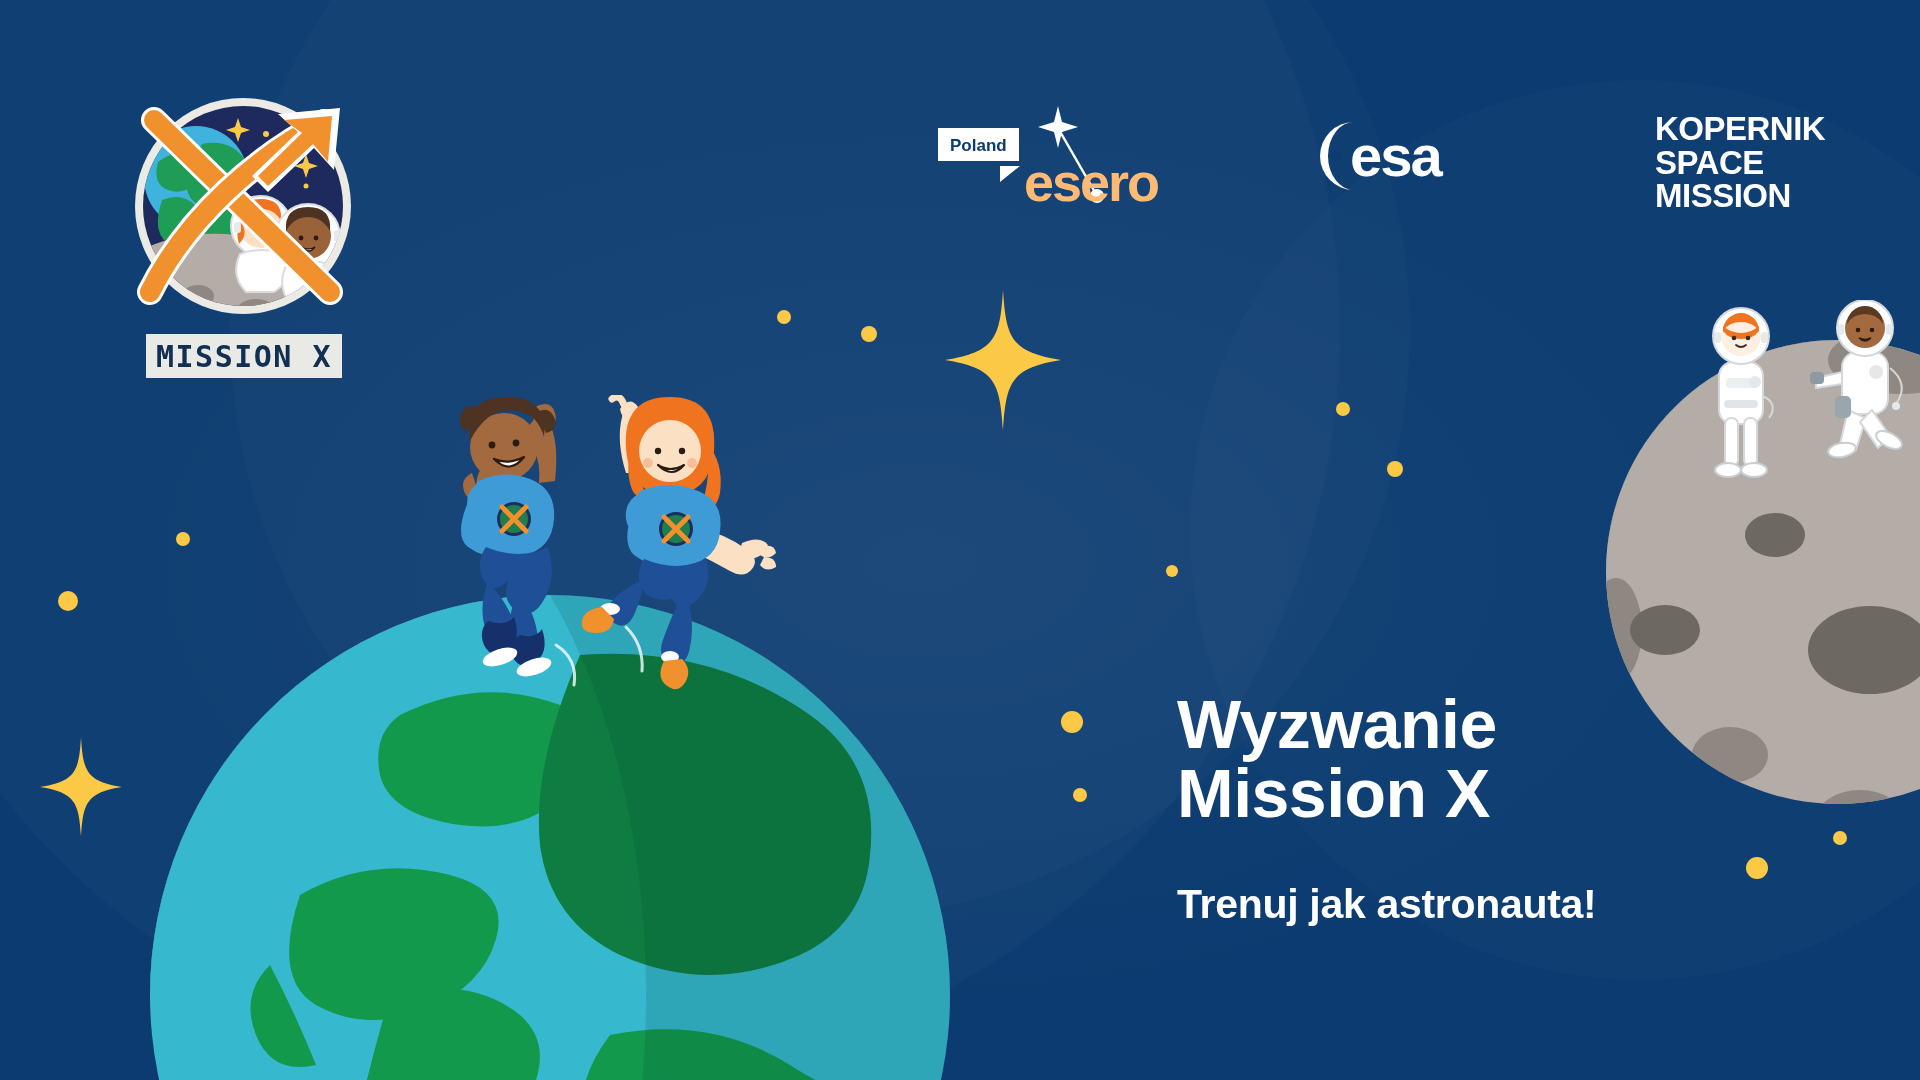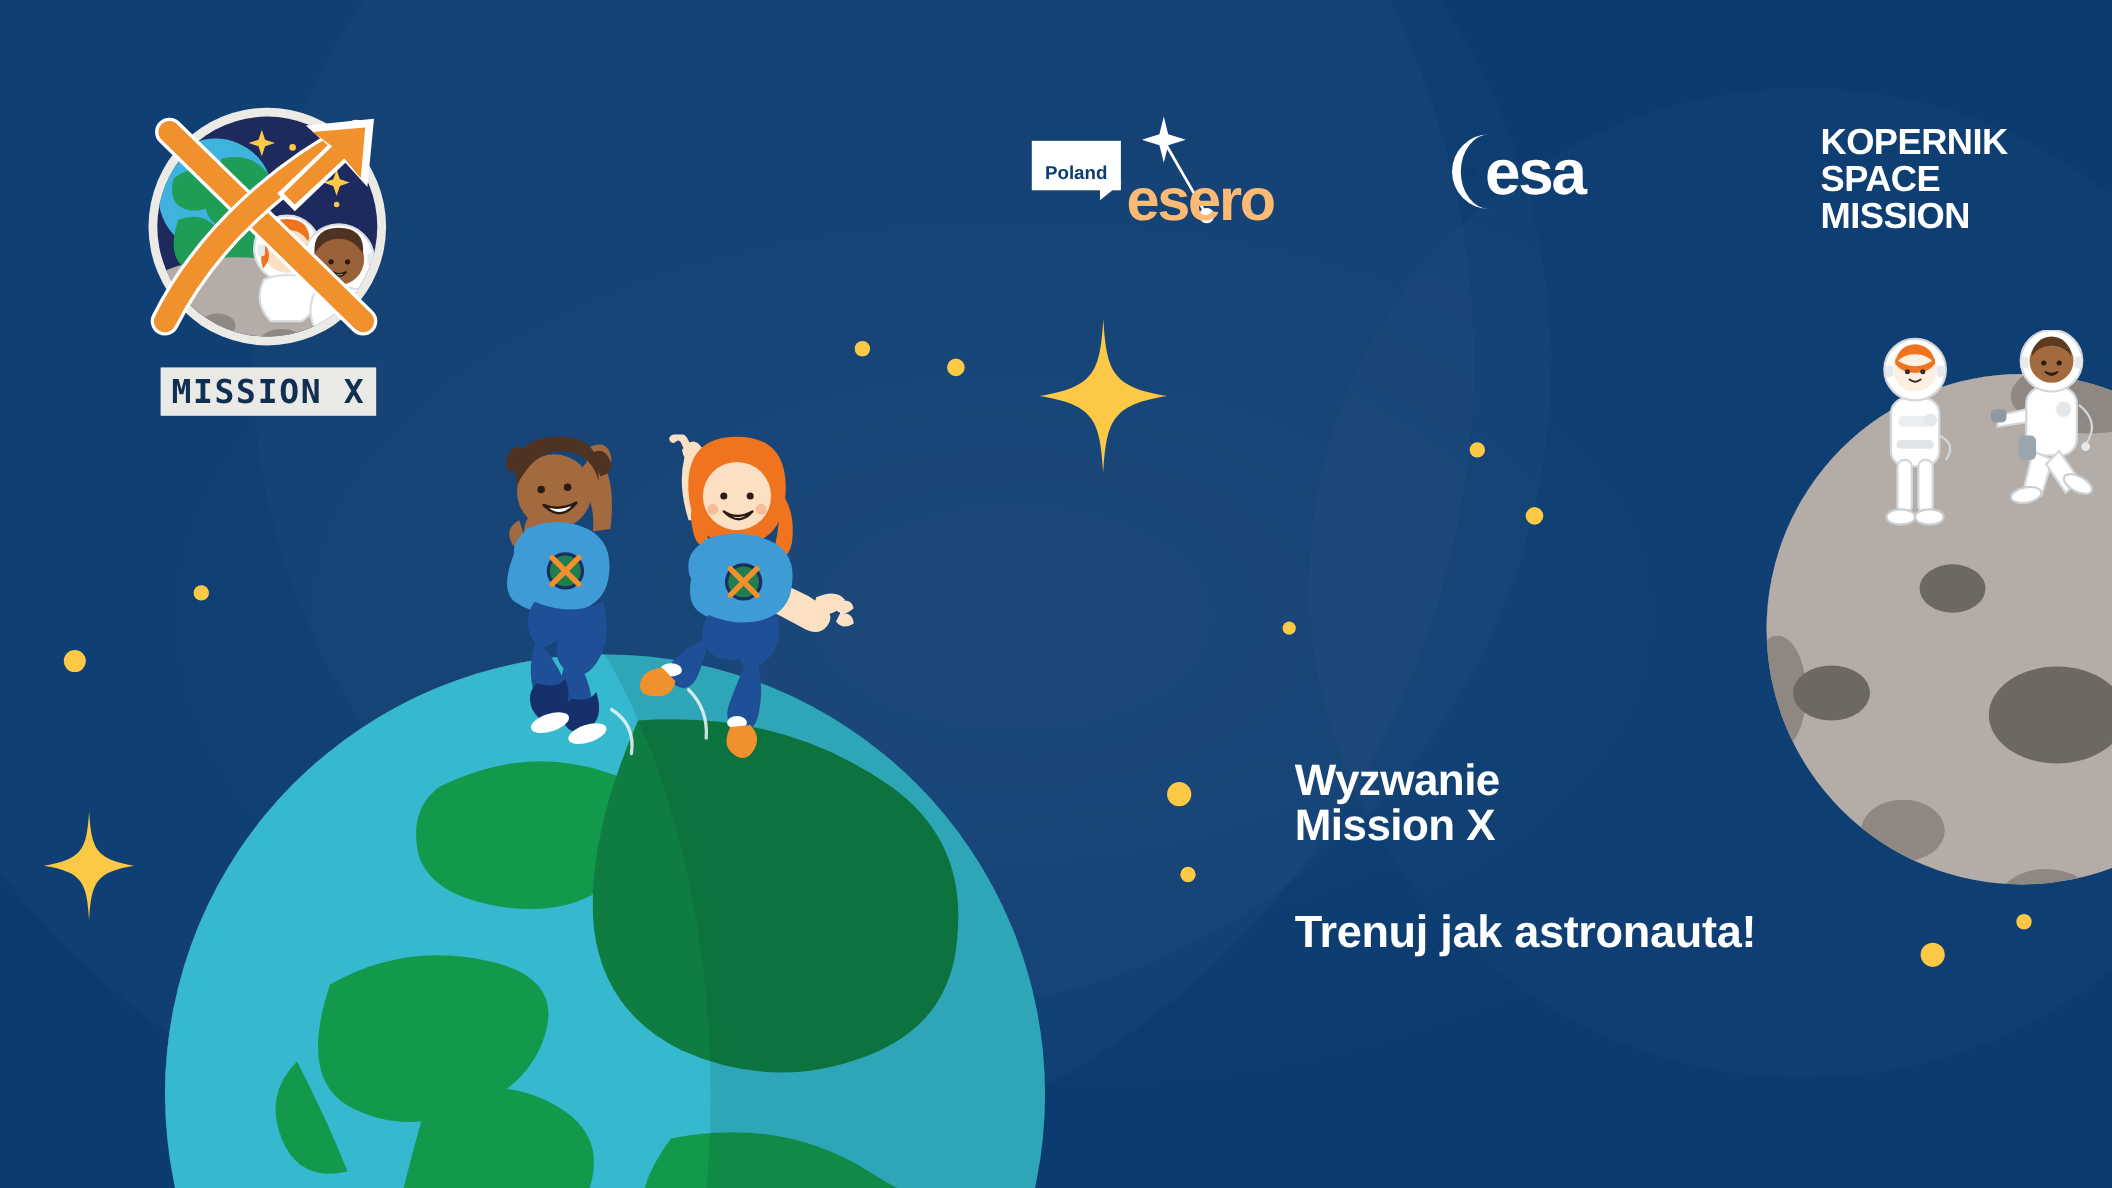--- a/index.html
+++ b/index.html
@@ -36,38 +36,38 @@
      font-family:"DejaVu Sans Mono", monospace;}
 
   
   .uksa{position:absolute;left:548px;top:118px;width:240px;height:80px;color:#fff;}
   .uksa-mark{position:absolute;left:0;top:2px;width:74px;height:74px;}
   .uksa-txt{position:absolute;left:84px;top:-2px;line-height:.92;}
   .uksa-txt div{font-weight:bold;font-size:36px;letter-spacing:-.5px;white-space:nowrap;}
 
   
   .esero{position:absolute;left:938px;top:106px;width:230px;height:100px;}
-  .esero-poland{position:absolute;left:0;top:22px;background:#fff;padding:20px 12px 5px;}
+  .esero-poland{position:absolute;left:0;top:22px;background:#fff;padding:8px 12px 5px;}
   .esero-poland span{color:#0b3b70;font-weight:bold;font-size:17px;}
   .esero-tail{position:absolute;left:62px;top:60px;width:20px;height:16px;background:#fff;
       clip-path:polygon(0 0,100% 0,0 100%);}
   .esero-word{position:absolute;left:86px;top:28px;color:#fdba74;font-size:54px;font-weight:600;
       letter-spacing:-2px;line-height:1;margin-top:21px;}
   .esero-svg{position:absolute;left:0;top:0;width:230px;height:100px;}
 
   
   .esa{position:absolute;left:1310px;top:118px;width:200px;height:76px;}
 
   
   .cnk{position:absolute;left:1655px;top:112px;color:#fff;line-height:1.02;}
   .cnk div{font-weight:bold;font-size:33px;letter-spacing:-.5px;white-space:nowrap;}
 
   
   .headline{position:absolute;left:1177px;top:690px;width:640px;}
-  .headline h1{margin:0;color:#fff;font-weight:bold;font-size:40px;line-height:1.02;letter-spacing:-.5px;}
+  .headline h1{margin:0;color:#fff;font-weight:bold;font-size:68px;line-height:1.02;letter-spacing:-.5px;}
   .headline h1 .l2{display:block;}
   .headline h2{margin:52px 0 0;color:#fff;font-weight:bold;font-size:41px;letter-spacing:-.3px;}
 
   
   .earth{position:absolute;left:150px;top:565px;width:860px;height:860px;}
   
   .moon{position:absolute;left:1570px;top:300px;width:520px;height:520px;}
   
   .kids{position:absolute;left:430px;top:395px;width:420px;height:300px;}
   

